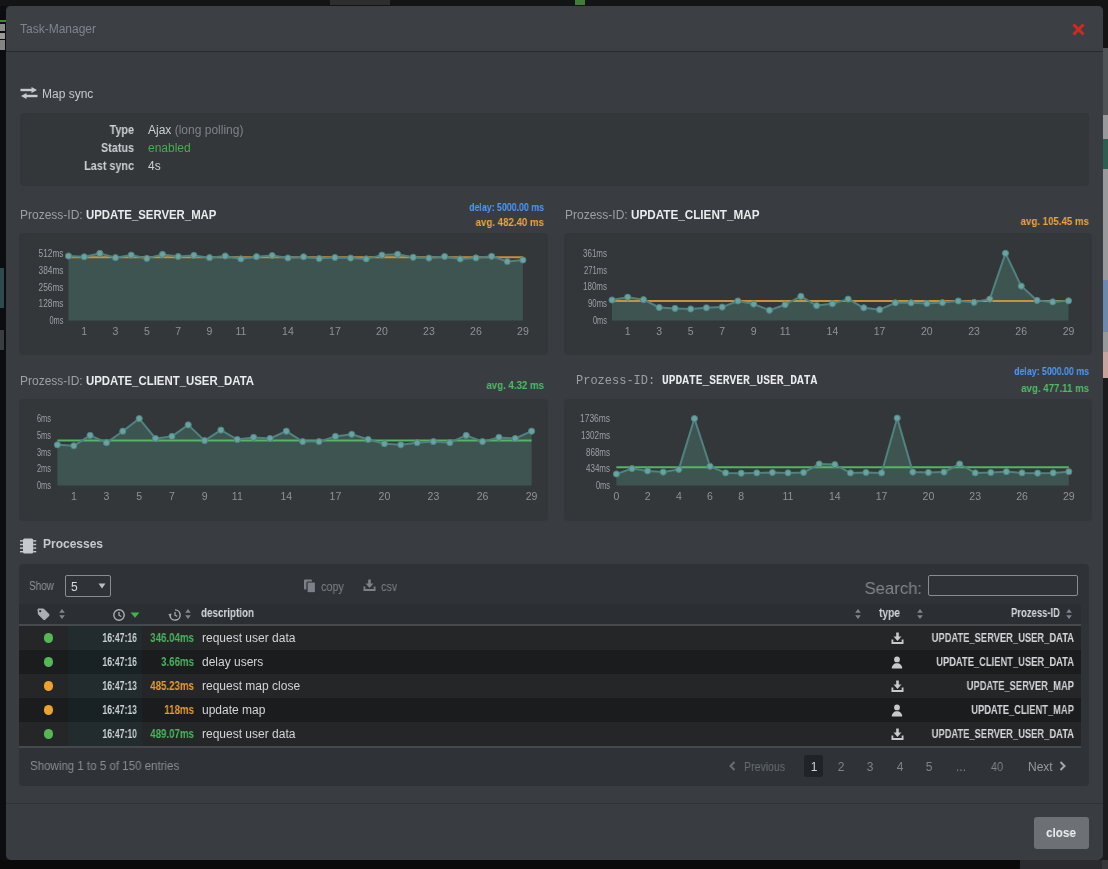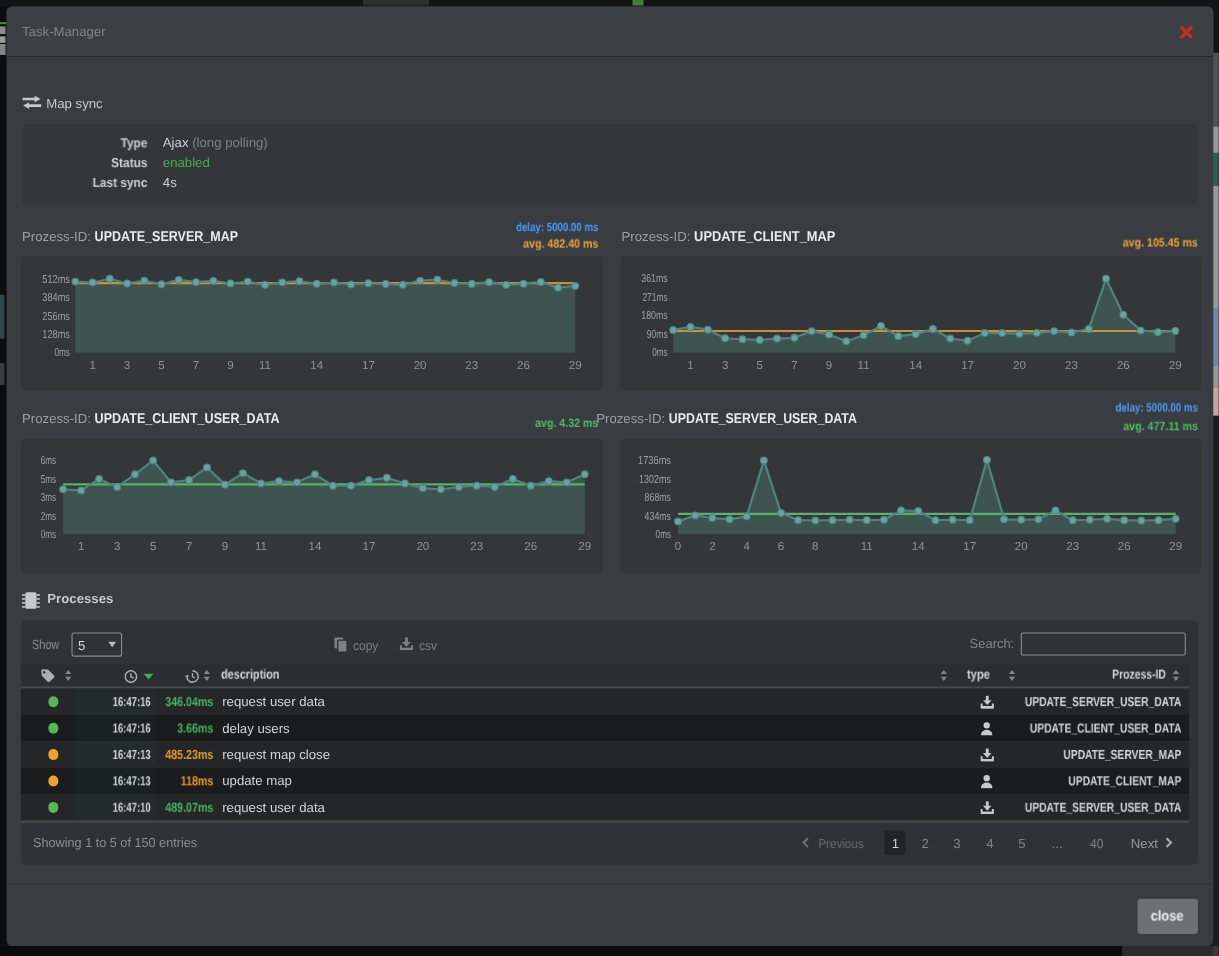--- a/index.html
+++ b/index.html
@@ -159,21 +159,21 @@
       <text x="268.4" y="102.0" text-anchor="middle" font-size="10.5" fill="#8d9398" font-family="Liberation Sans, sans-serif">14</text>
       <text x="315.6" y="102.0" text-anchor="middle" font-size="10.5" fill="#8d9398" font-family="Liberation Sans, sans-serif">17</text>
       <text x="362.8" y="102.0" text-anchor="middle" font-size="10.5" fill="#8d9398" font-family="Liberation Sans, sans-serif">20</text>
       <text x="410.0" y="102.0" text-anchor="middle" font-size="10.5" fill="#8d9398" font-family="Liberation Sans, sans-serif">23</text>
       <text x="457.2" y="102.0" text-anchor="middle" font-size="10.5" fill="#8d9398" font-family="Liberation Sans, sans-serif">26</text>
       <text x="504.5" y="102.0" text-anchor="middle" font-size="10.5" fill="#8d9398" font-family="Liberation Sans, sans-serif">29</text>
     </svg>
   </div>
 <div style="position:absolute;left:19.5px;top:373.6px;font-size:12px;color:#9aa0a6;white-space:nowrap;line-height:1.15;transform:scaleX(1.0) ;transform-origin:0 0;will-change:transform;">Prozess-ID: <b style="display:inline-block;transform:scaleX(0.878);transform-origin:0 0;color:#e9ebed;font-size:13px">UPDATE_CLIENT_USER_DATA</b></div>
 <div style="position:absolute;left:544px;top:379.3px;font-size:11px;color:#4dbd64;font-weight:bold;white-space:nowrap;line-height:1.15;transform:scaleX(0.88) translateX(-100%);transform-origin:0 0;will-change:transform;">avg. 4.32 ms</div>
-<div style="position:absolute;left:542px;top:373.6px;font-size:12px;color:#9aa0a6;white-space:nowrap;line-height:1.15;transform:scaleX(1.0) ;transform-origin:0 0;will-change:transform;">Prozess-ID: <b style="display:inline-block;transform:scaleX(0.865);transform-origin:0 0;color:#e9ebed;font-size:13px">UPDATE_SERVER_USER_DATA</b></div>
+<div style="position:absolute;left:576px;top:373.6px;font-size:12px;color:#9aa0a6;white-space:nowrap;line-height:1.15;transform:scaleX(1.0) ;transform-origin:0 0;will-change:transform;font-family:Liberation Mono, monospace;">Prozess-ID: <b style="display:inline-block;transform:scaleX(0.865);transform-origin:0 0;color:#e9ebed;font-size:13px">UPDATE_SERVER_USER_DATA</b></div>
 <div style="position:absolute;left:1089px;top:365.3px;font-size:11px;color:#4b9afc;font-weight:bold;white-space:nowrap;line-height:1.15;transform:scaleX(0.8) translateX(-100%);transform-origin:0 0;will-change:transform;">delay: 5000.00 ms</div>
 <div style="position:absolute;left:1089px;top:381.7px;font-size:11px;color:#4dbd64;font-weight:bold;white-space:nowrap;line-height:1.15;transform:scaleX(0.88) translateX(-100%);transform-origin:0 0;will-change:transform;">avg. 477.11 ms</div>
 <div class="panel" style="left:19px;top:399px;width:528.5px;height:122px">
     <svg width="529" height="122" viewBox="0 0 529 122" style="position:absolute;left:0;top:0">
       <polygon points="38.4,45.8 54.8,46.8 71.1,36.4 87.5,43.7 103.8,32.2 120.2,19.6 136.5,39.5 152.9,37.4 169.2,25.9 185.6,41.6 201.9,31.1 218.3,40.5 234.6,38.4 251.0,39.5 267.3,32.2 283.7,42.6 300.0,42.6 316.4,37.4 332.7,35.3 349.1,40.5 365.4,44.7 381.8,45.8 398.1,43.7 414.4,42.6 430.8,43.7 447.2,36.4 463.5,42.6 479.9,38.4 496.2,39.5 512.6,32.2 512.6,86.6 38.4,86.6" fill="#3d5450"></polygon>
       <line x1="38.4" y1="41.4" x2="512.6" y2="41.4" stroke="#55b465" stroke-width="2"></line>
       <polyline points="38.4,45.8 54.8,46.8 71.1,36.4 87.5,43.7 103.8,32.2 120.2,19.6 136.5,39.5 152.9,37.4 169.2,25.9 185.6,41.6 201.9,31.1 218.3,40.5 234.6,38.4 251.0,39.5 267.3,32.2 283.7,42.6 300.0,42.6 316.4,37.4 332.7,35.3 349.1,40.5 365.4,44.7 381.8,45.8 398.1,43.7 414.4,42.6 430.8,43.7 447.2,36.4 463.5,42.6 479.9,38.4 496.2,39.5 512.6,32.2" fill="none" stroke="#4f8280" stroke-width="2" stroke-linejoin="round"></polyline>
       <circle cx="38.4" cy="45.8" r="3.1" fill="#68a3a1" stroke="#4f8280" stroke-width="1"></circle>
       <circle cx="54.8" cy="46.8" r="3.1" fill="#68a3a1" stroke="#4f8280" stroke-width="1"></circle>
       <circle cx="71.1" cy="36.4" r="3.1" fill="#68a3a1" stroke="#4f8280" stroke-width="1"></circle>
@@ -301,21 +301,21 @@
     <rect x="4" y="3" width="8.5" height="10.8" rx="1" fill="#7b8187" stroke="#2e3134" stroke-width="1.2"></rect>
   </svg>
 <div style="position:absolute;left:321px;top:581px;font-size:12px;color:#7b8187;white-space:nowrap;line-height:1.15;transform:scaleX(0.9) ;transform-origin:0 0;will-change:transform;">copy</div>
 <svg width="13" height="13" viewBox="0 0 13 13" style="position:absolute;left:363px;top:579px">
     <rect x="5.2" y="0.5" width="2.6" height="4.5" fill="#7b8187"></rect>
     <path d="M2.6 4.6 h7.8 L6.5 9 z" fill="#7b8187"></path>
     <path d="M0.5 7.5 v4.5 h12 v-4.5 h-1.8 v2.4 H2.3 V7.5 z" fill="#7b8187"></path>
     <rect x="1.2" y="10" width="10.6" height="2" fill="#7b8187"></rect>
   </svg>
 <div style="position:absolute;left:380.5px;top:581px;font-size:12px;color:#7b8187;white-space:nowrap;line-height:1.15;transform:scaleX(0.9) ;transform-origin:0 0;will-change:transform;">csv</div>
-<div style="position:absolute;left:922.3px;top:579.3px;font-size:12px;color:#80868c;white-space:nowrap;line-height:1.15;transform:scaleX(0.98) translateX(-100%);transform-origin:0 0;will-change:transform;">Search:</div>
+<div style="position:absolute;left:922.3px;top:579.3px;font-size:17px;color:#80868c;white-space:nowrap;line-height:1.15;transform:scaleX(0.98) translateX(-100%);transform-origin:0 0;will-change:transform;">Search:</div>
 <div style="position:absolute;left:927.5px;top:575px;width:150px;height:21px;border:1px solid #878d93;border-radius:2px"></div>
 <div style="position:absolute;left:19px;top:604px;width:1062px;height:21px;background:#2b2e32"></div>
 <svg width="13" height="13" viewBox="0 0 13 13" style="position:absolute;left:36.5px;top:608px">
     <path d="M0.5 1.8 c0-0.7 0.6-1.3 1.3-1.3 l4.2 0.1 c0.4 0 0.8 0.2 1.1 0.5 l5 5 c0.5 0.5 0.5 1.3 0 1.8 l-3.9 3.9 c-0.5 0.5-1.3 0.5-1.8 0 l-5-5 c-0.3-0.3-0.5-0.7-0.5-1.1 z" fill="#a9afb4"></path>
     <circle cx="3.2" cy="3.2" r="1.1" fill="#2b2e32"></circle>
   </svg>
 <svg width="6" height="10" viewBox="0 0 6 10" style="position:absolute;left:59px;top:608.5px">
     <path d="M3 0 L5.8 3.8 H0.2 z" fill="#81878c"></path>
     <path d="M3 10 L5.8 6.2 H0.2 z" fill="#81878c"></path>
   </svg>

